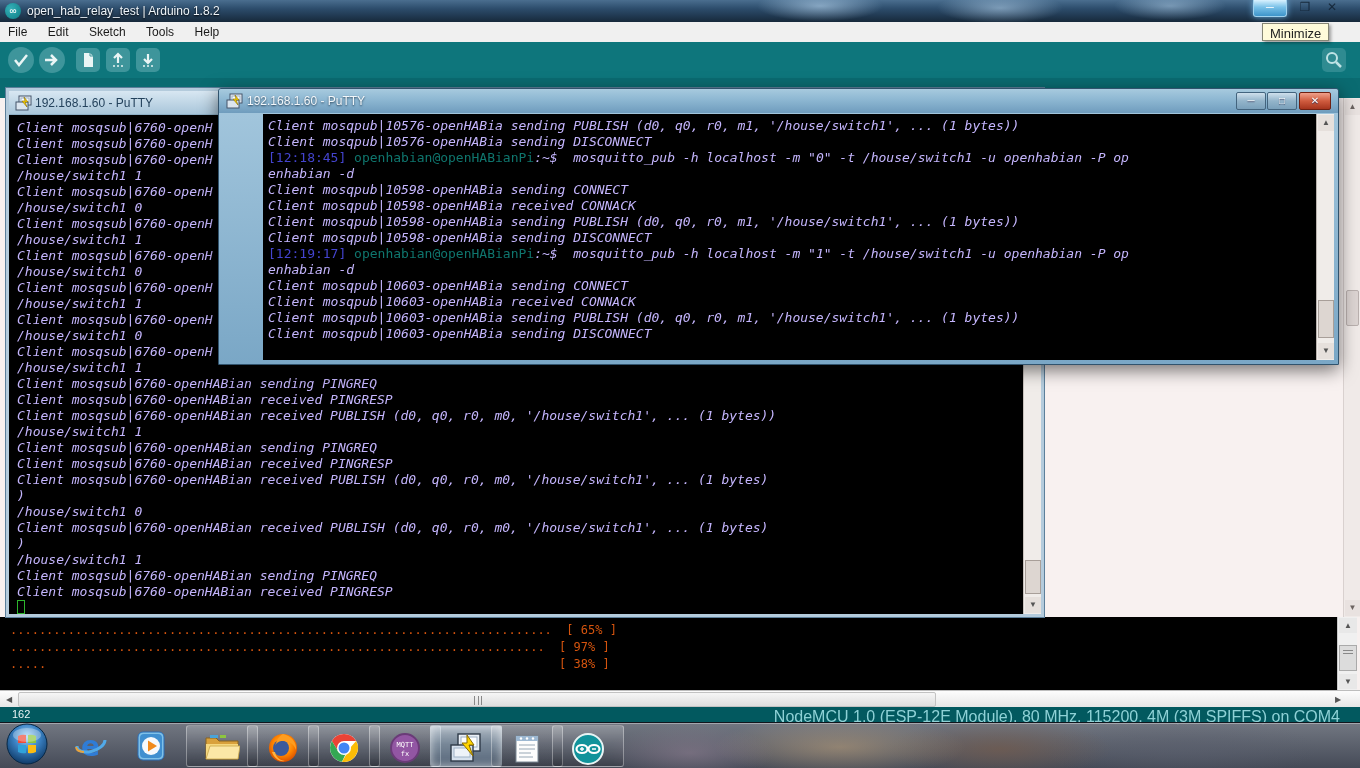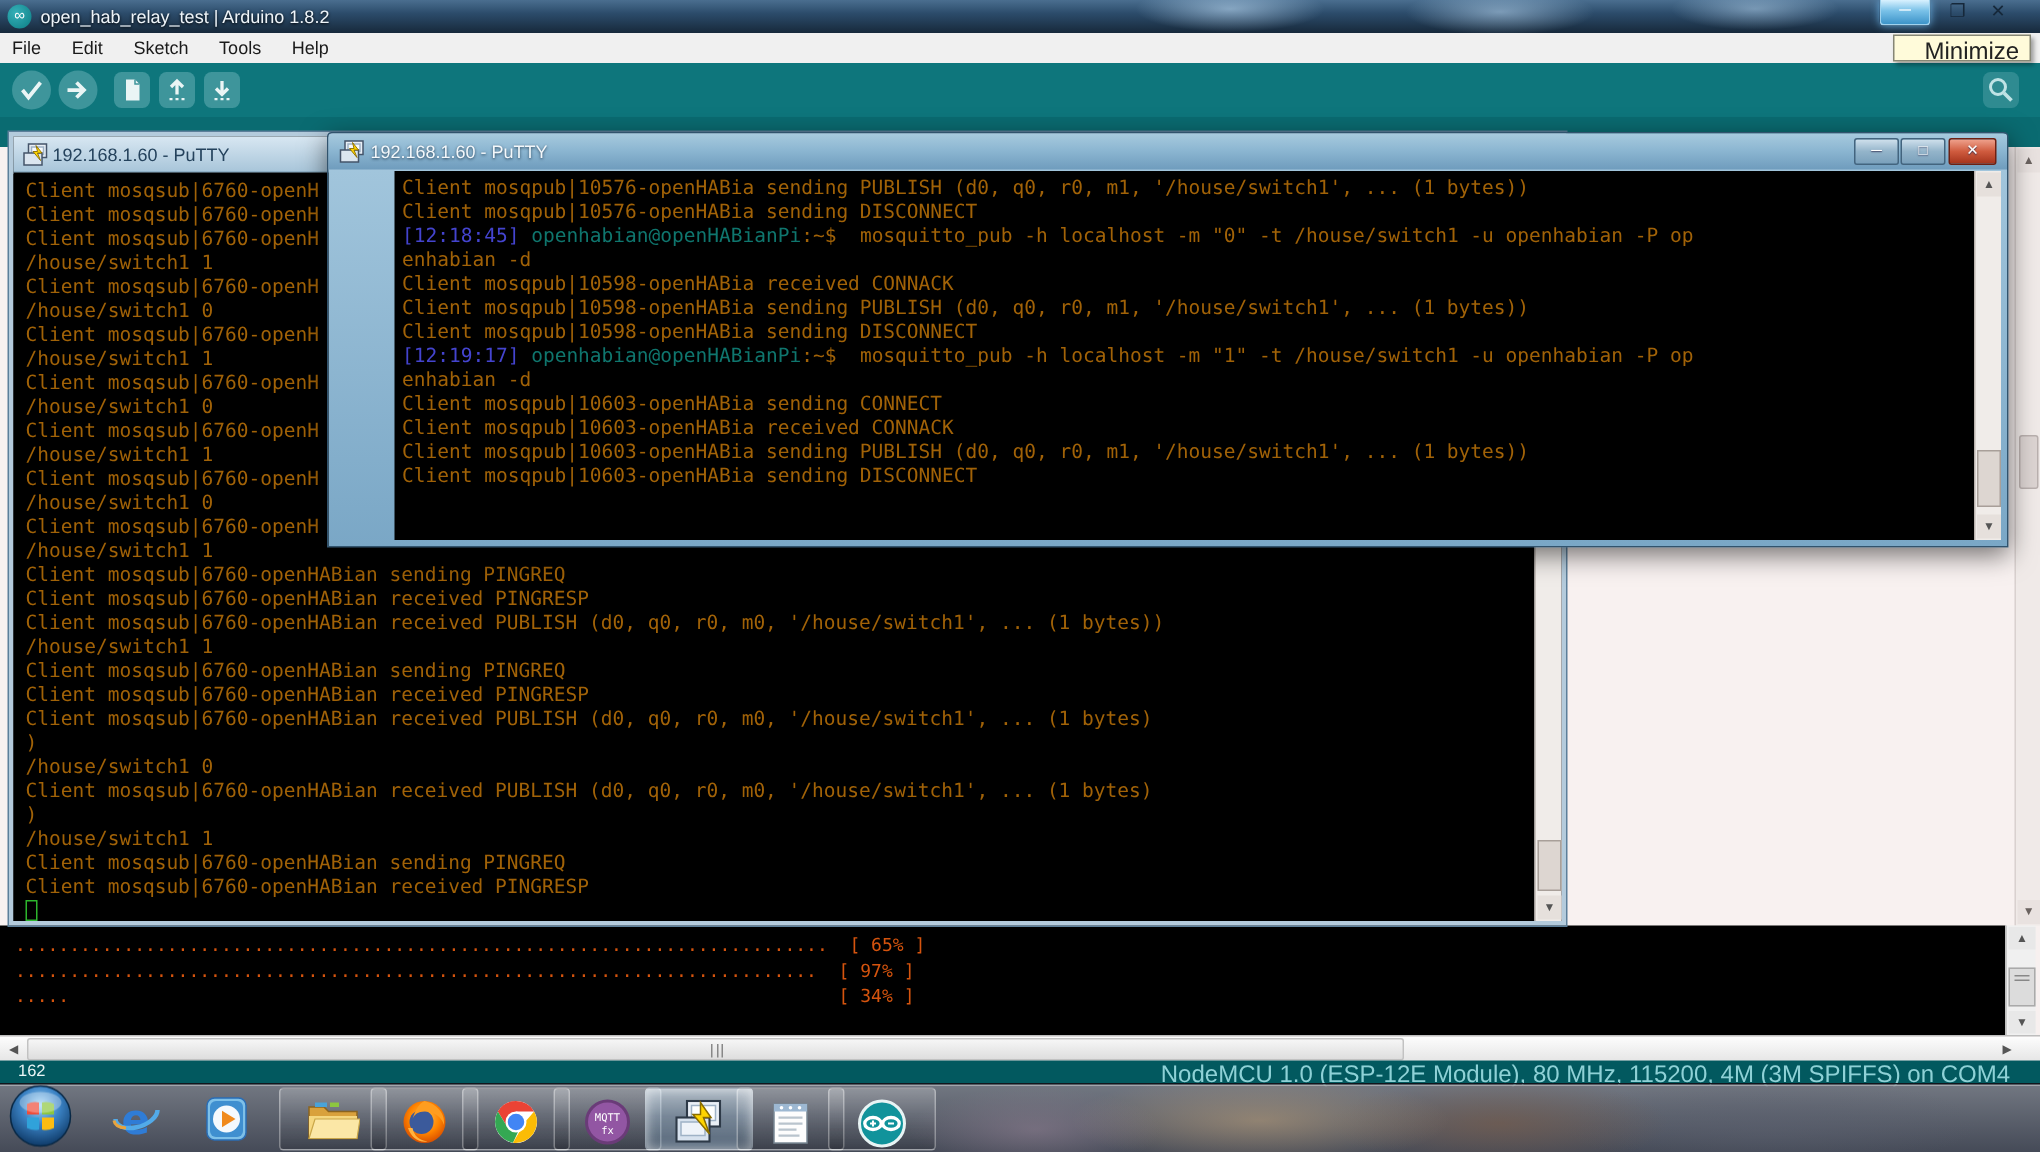--- a/index.html
+++ b/index.html
@@ -18,22 +18,22 @@
       radial-gradient(ellipse 90px 22px at 300px 22px, rgba(200,230,255,.5), transparent 70%),
       radial-gradient(ellipse 80px 20px at 470px 20px, rgba(200,230,255,.45), transparent 70%); }
   .ard-ico { left:5px; top:3px; width:16px; height:16px; border-radius:50%;
     background:radial-gradient(circle at 35% 35%, #35b0b8, #0c7d84); color:#fff; font-size:10px; line-height:16px; text-align:center; }
   .ard-title { left:27px; top:4px; color:#eef4f9; font-size:12px; text-shadow:0 1px 2px #000; white-space:nowrap; }
   .capbtn { top:0; height:17px; text-align:center; color:#0d1b28; }
   .cap-min { left:1253px; width:34px; background:linear-gradient(#d9f2ff,#79c1e8 45%,#3d94c9); border:1px solid #9fd2ee; border-top:none; border-radius:0 0 3px 3px; box-shadow:0 0 6px rgba(120,200,255,.8); }
   .cap-min .glyph { display:block; margin-top:2px; color:#fff; font-size:11px; line-height:11px; }
   .cap-rest { left:1295px; width:20px; font-size:12px; color:#16283a; }
   .cap-close { left:1322px; width:20px; font-size:12px; color:#16283a; }
-  .tooltip { left:1262px; top:23px; height:18px; padding:2px 7px 0 20px; background:#fffbda; border:1px solid #868675;
-    font-size:16px; color:#222; box-shadow:2px 2px 3px rgba(0,0,0,.35); white-space:nowrap; }
+  .tooltip { left:1262px; top:23px; height:18px; padding:2px 7px 0 7px; background:#fffbda; border:1px solid #868675;
+    font-size:13px; color:#222; box-shadow:2px 2px 3px rgba(0,0,0,.35); white-space:nowrap; }
 
   .ard-menubar { left:0; top:22px; width:1360px; height:28px; background:#f0f0f0; border-bottom:1px solid #d4d4d4; }
   .menu-item { display:inline-block; padding:3px 8px 0 8px; font-size:12px; color:#1a1a1a; }
 
   .ard-toolbar { left:0; top:42px; width:1360px; height:36px; background:#0e767c; }
   .tbtn { top:5px; width:26px; height:26px; background:#3e959b; border-radius:13px; }
   .tbtn.sq { border-radius:5px; width:24px; height:24px; top:6px; }
   .tbtn svg { display:block; margin:auto; }
   .tb-verify { left:8px; } .tb-upload { left:39px; }
   .tb-new { left:76px; } .tb-open { left:106px; } .tb-save { left:136px; }
@@ -60,21 +60,21 @@
   .hs-grip { position:absolute; left:455px; top:3px; width:8px; height:9px; border-left:1px solid #888; border-right:1px solid #888; }
   .hs-grip::after { content:""; position:absolute; left:3px; top:0; height:9px; border-left:1px solid #888; }
 
   .ard-statusbar { left:0; top:707px; width:1360px; height:15px; background:#02595f; }
   .status-left { position:absolute; left:12px; top:1px; font-size:11px; color:#e9f5f5; }
   .status-right { position:absolute; right:20px; top:1px; font-size:16px; color:#8ed1d6; }
 
   
   .term { font-family:"DejaVu Sans Mono", monospace; }
   .tline { height:16px; line-height:16px; font-size:13px; white-space:pre; }
-  .seg-d { color:#a16207; } .seg-b { color:#4444cf;text-align:right; } .seg-g { color:#0f766e; }
+  .seg-d { color:#c4b5fd;font-style:italic; } .seg-b { color:#4444cf;text-align:right; } .seg-g { color:#0f766e; }
   .seg-cs { display:inline-block; width:8px; height:14px; background:#2db52d; vertical-align:-2px; }
   .seg-ch { display:inline-block; width:8px; height:14px; border:1px solid #2db52d; vertical-align:-2px; }
 
   .win-pback { left:6px; top:88px; width:1038px; height:529px; background:#000;
     border:3px solid #b4cbdc; outline:1px solid #5c7f9a; }
   .pback-titlebar { position:absolute; left:0; top:0; width:100%; height:24px;
     background:linear-gradient(#dcea f4, #a9c6da); background:linear-gradient(#d8e7f2,#a9c6da); border-bottom:1px solid #8fb0c6; }
   .pback-title { position:absolute; left:26px; top:5px; font-size:12px; color:#24425c; white-space:nowrap; }
   .pback-body { position:absolute; left:0; top:25px; right:18px; bottom:0; background:#000; padding:4px 0 0 8px; overflow:hidden; }
   .pback-scroll { position:absolute; right:0; top:25px; width:18px; bottom:0; background:#f0ece9; border-left:1px solid #c9c2bd; }
@@ -181,21 +181,21 @@
     <div class="abs ard-editor"></div>
     <div class="abs ed-scroll">
       <div class="arrowbox" style="top:1px;">▲</div>
       <div class="ed-thumb"></div>
       <div class="arrowbox" style="bottom:1px;">▼</div>
     </div>
 
     <div class="abs ard-console">
       <div class="console-line">...........................................................................  [ 65% ]</div>
       <div class="console-line">..........................................................................  [ 97% ]</div>
-      <div class="console-line">.....                                                                       [ 34% ]</div>
+      <div class="console-line">.....                                                                       [ 38% ]</div>
     </div>
     <div class="abs con-scroll">
       <div class="con-up">▲</div>
       <div class="con-thumb">
           <div class="grip"></div>
         </div>
       <div class="con-down">▼</div>
     </div>
 
     <div class="abs ard-hscroll">
@@ -276,20 +276,21 @@
       <span class="pfront-title">192.168.1.60 - PuTTY</span>
       <div class="wbtn wb-min"><span>─</span></div>
       <div class="wbtn wb-max"><span>□</span></div>
       <div class="wbtn wb-close"><span>✕</span></div>
     </div>
     <div class="pfront-body term">
         <div class="tline"><span class="seg-d">Client mosqpub|10576-openHABia sending PUBLISH (d0, q0, r0, m1, '/house/switch1', ... (1 bytes))</span></div>
         <div class="tline"><span class="seg-d">Client mosqpub|10576-openHABia sending DISCONNECT</span></div>
         <div class="tline"><span class="seg-b">[12:18:45]</span><span class="seg-d"> </span><span class="seg-g">openhabian@openHABianPi</span><span class="seg-d">:~$  mosquitto_pub -h localhost -m "0" -t /house/switch1 -u openhabian -P op</span></div>
         <div class="tline"><span class="seg-d">enhabian -d</span></div>
+        <div class="tline"><span class="seg-d">Client mosqpub|10598-openHABia sending CONNECT</span></div>
         <div class="tline"><span class="seg-d">Client mosqpub|10598-openHABia received CONNACK</span></div>
         <div class="tline"><span class="seg-d">Client mosqpub|10598-openHABia sending PUBLISH (d0, q0, r0, m1, '/house/switch1', ... (1 bytes))</span></div>
         <div class="tline"><span class="seg-d">Client mosqpub|10598-openHABia sending DISCONNECT</span></div>
         <div class="tline"><span class="seg-b">[12:19:17]</span><span class="seg-d"> </span><span class="seg-g">openhabian@openHABianPi</span><span class="seg-d">:~$  mosquitto_pub -h localhost -m "1" -t /house/switch1 -u openhabian -P op</span></div>
         <div class="tline"><span class="seg-d">enhabian -d</span></div>
         <div class="tline"><span class="seg-d">Client mosqpub|10603-openHABia sending CONNECT</span></div>
         <div class="tline"><span class="seg-d">Client mosqpub|10603-openHABia received CONNACK</span></div>
         <div class="tline"><span class="seg-d">Client mosqpub|10603-openHABia sending PUBLISH (d0, q0, r0, m1, '/house/switch1', ... (1 bytes))</span></div>
         <div class="tline"><span class="seg-d">Client mosqpub|10603-openHABia sending DISCONNECT</span></div>
       </div>

